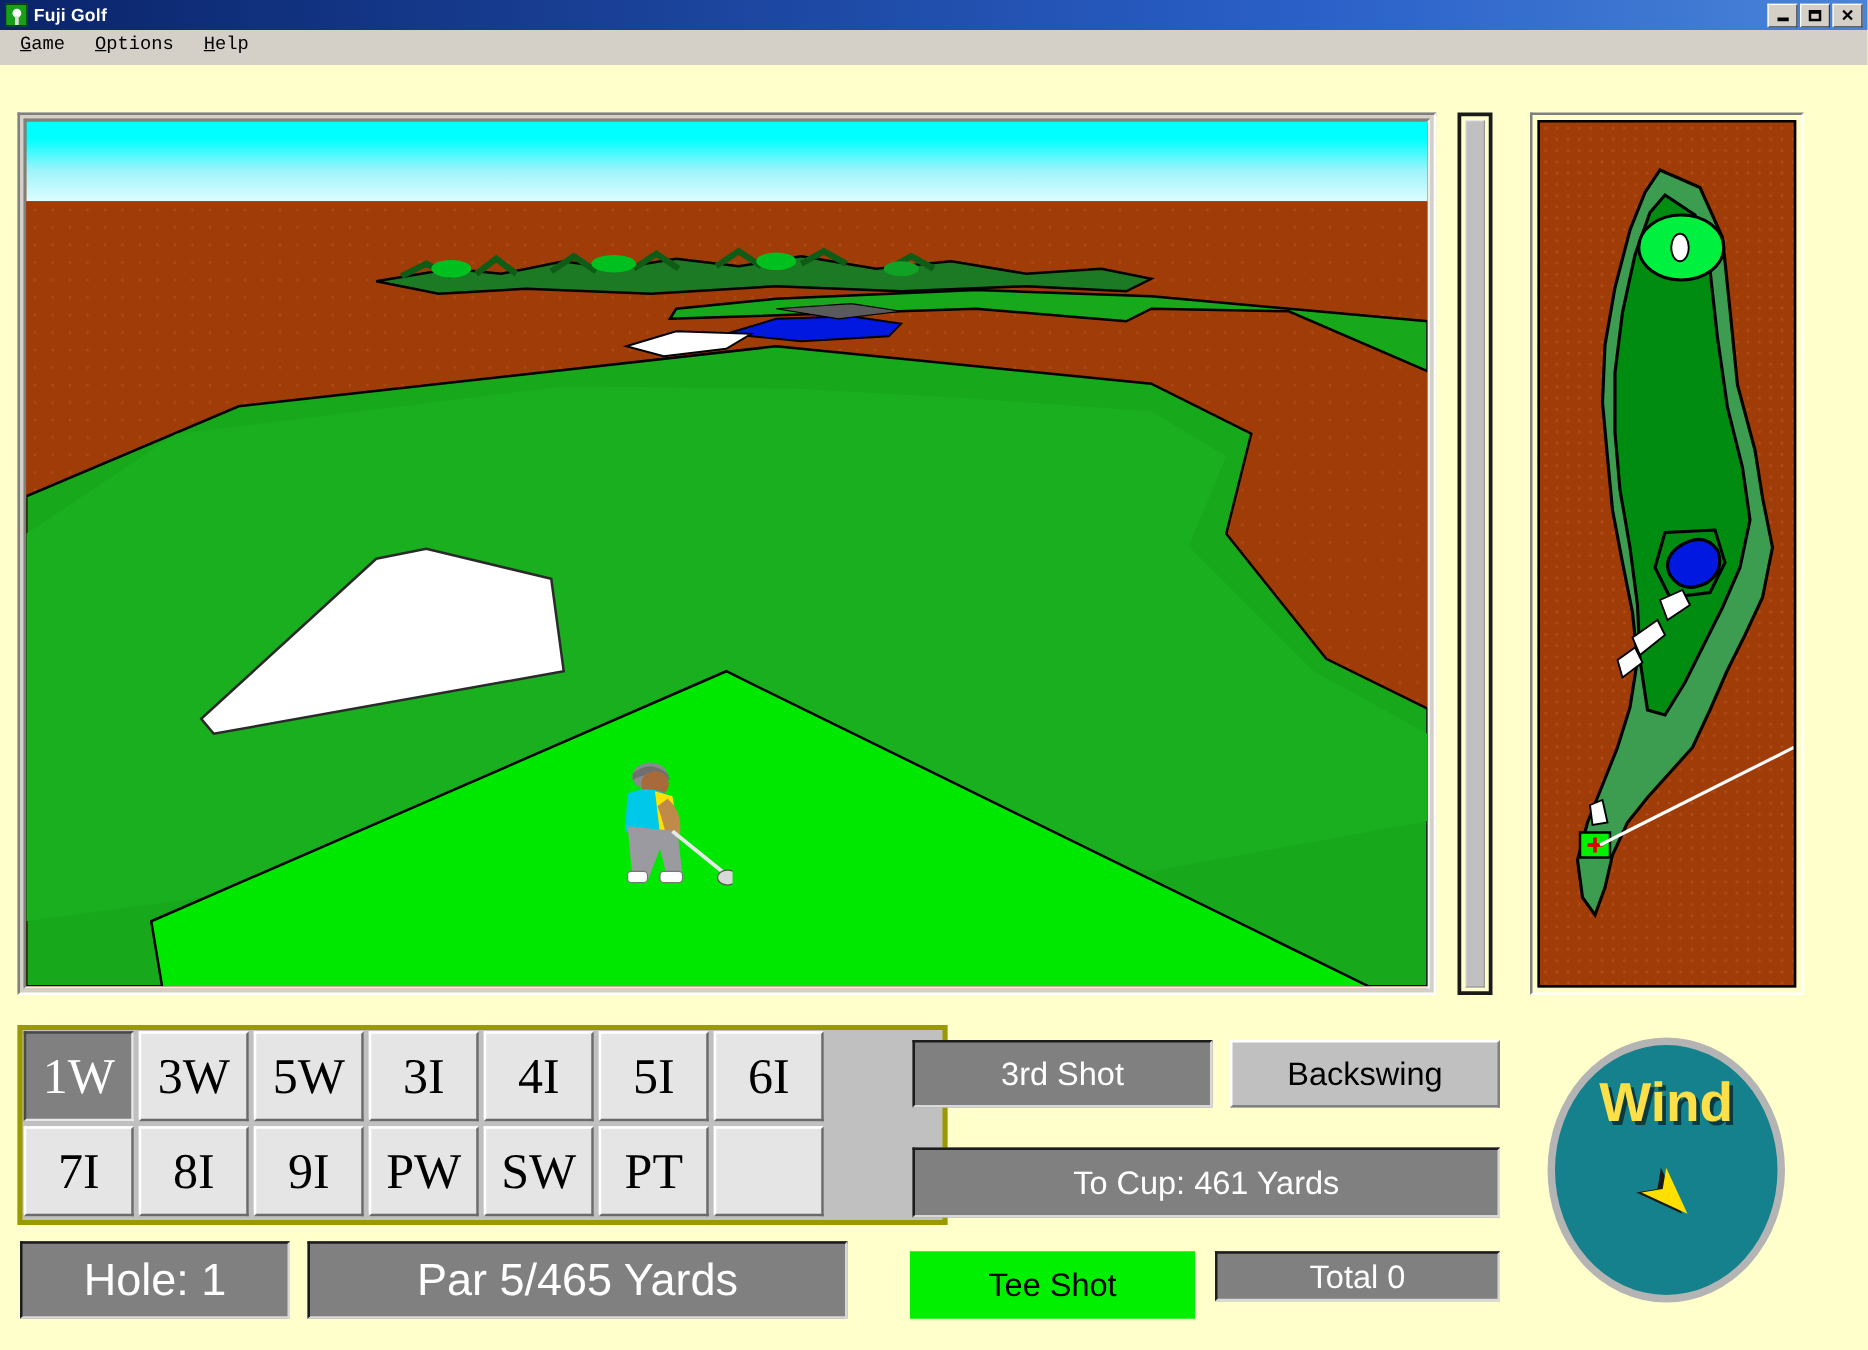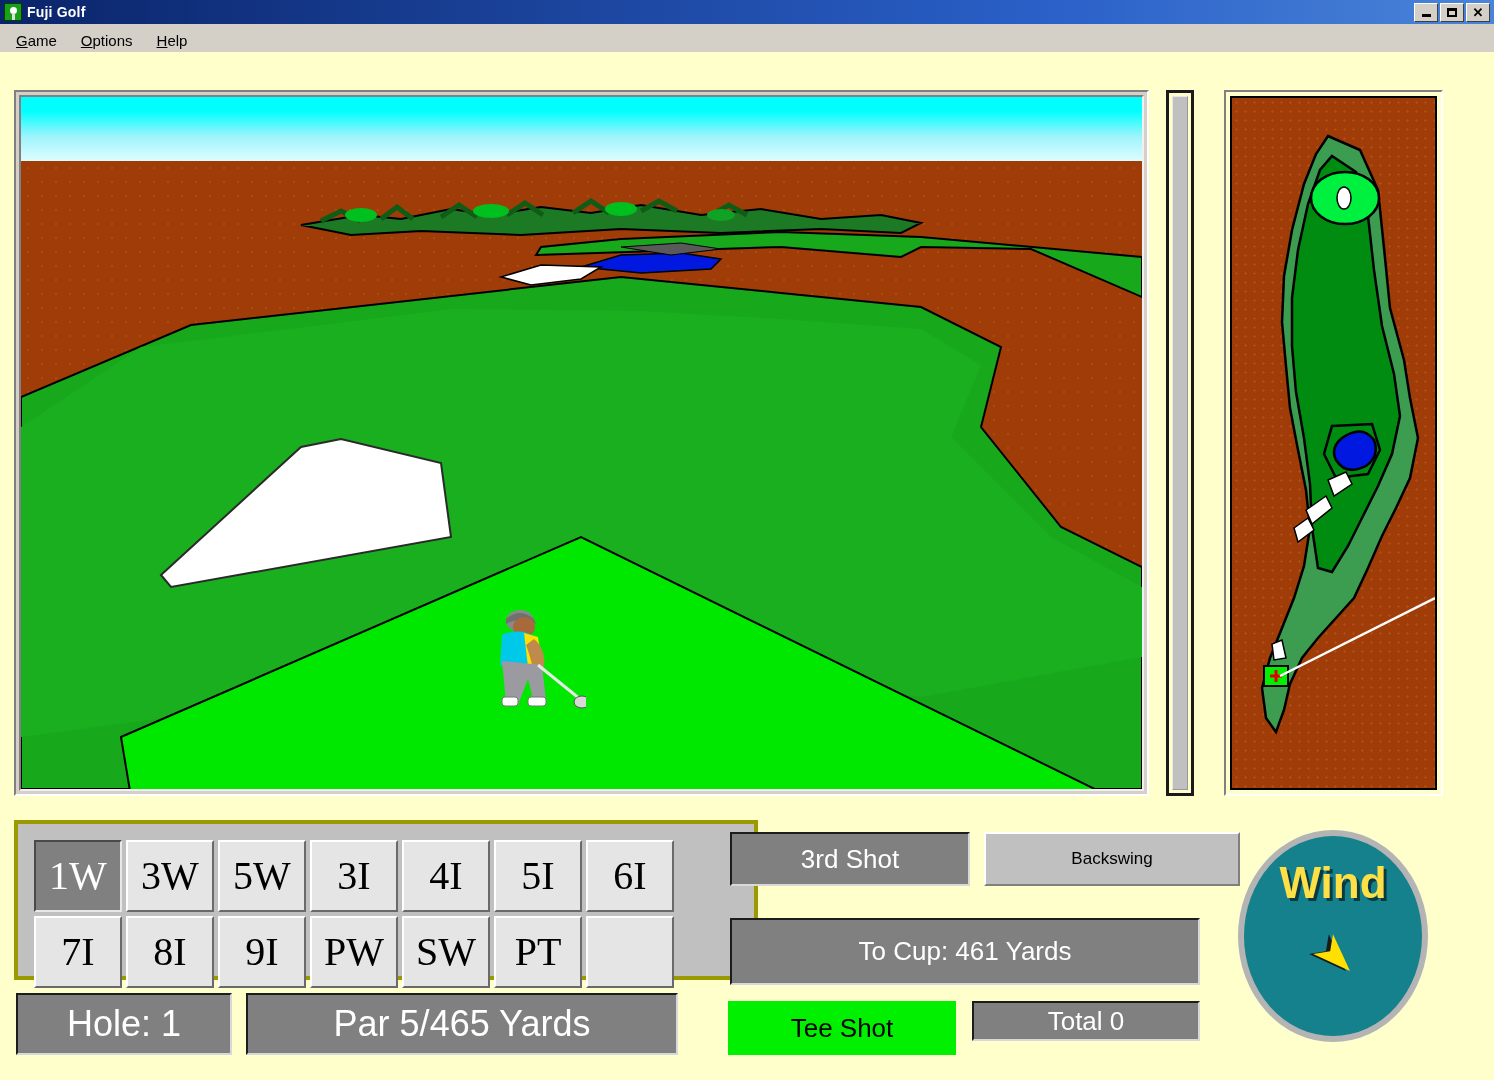--- a/index.html
+++ b/index.html
@@ -40,21 +40,21 @@
   }
   .win-btn i { font-style: normal; font-weight: bold; font-size: 13px; }
   .wb-min i { display:block; width: 9px; height: 3px; background: #000; margin-top: 7px; }
   .wb-max i {
     display:block; width: 10px; height: 9px; border: 2px solid #000; border-top-width: 3px;
   }
 
   
   .menubar {
     position: absolute; left: 0; top: 24px; width: 1494px; height: 28px;
-    background: #d4d0c8; display: flex; align-items: flex-end; padding-left: 6px;
+    background: #d4d0c8; display: flex; align-items: flex-start; padding-left: 6px; font-family: Liberation Mono, monospace;
   }
   .menu-item {
     font-size: 15px; color: #000; padding: 3px 14px 3px 10px;
   }
   .menu-item u { text-decoration: underline; }
 
   
   .workspace {
     position: absolute; left: 0; top: 52px; width: 1494px; height: 1028px;
     background: #ffffcc;
@@ -106,21 +106,21 @@
     background-color: #a03c08;
     background-image: radial-gradient(circle, rgba(190,90,40,.5) 1px, transparent 1.4px);
     background-size: 9px 9px;
     border: 2px solid #000;
   }
 
   
   .clubs-panel {
     position: absolute; left: 14px; top: 768px;
     width: 744px; height: 160px;
-    background: #c0c0c0; border: 4px solid #9a9a00; padding: 16px;
+    background: #c0c0c0; border: 4px solid #9a9a00; padding: 1px;
   }
   .clubs-row { display: flex; gap: 4px; height: 72px; margin-bottom: 4px; }
   .club-btn {
     width: 88px; height: 72px;
     background: #e5e5e5;
     border: 2px solid; border-color: #ffffff #6a6a6a #6a6a6a #ffffff;
     display: flex; align-items: center; justify-content: center;
     font-size: 40px; color: #000; font-family: "Liberation Serif", serif;
     line-height: 1;
   }
@@ -143,27 +143,27 @@
   }
   .plate-par {
     position: absolute; left: 246px; top: 941px; width: 432px; height: 62px;
     font-size: 36px;
   }
   .plate-shot {
     position: absolute; left: 730px; top: 780px; width: 240px; height: 54px;
     font-size: 26px;
   }
   .btn-backswing {
-    position: absolute; left: 984px; top: 780px; width: 256px; height: 54px;
-    background: #c0c0c0; color: #000; font-size: 17px;
+    position: absolute; left: 984px; top: 780px; width: 216px; height: 54px;
+    background: #c0c0c0; color: #000; font-size: 26px;
     border: 2px solid; border-color: #ffffff #808080 #808080 #ffffff;
     display: flex; align-items: center; justify-content: center;
   }
   .plate-tocup {
-    position: absolute; left: 730px; top: 866px; width: 470px; height: 67px;
+    position: absolute; left: 730px; top: 866px; width: 470px; height: 56px;
     font-size: 26px;
   }
   .plate-teeshot {
     position: absolute; left: 728px; top: 949px; width: 228px; height: 54px;
     background: #00f000; color: #000; border: none; font-size: 26px;
     display: flex; align-items: center; justify-content: center;
   }
   .plate-total {
     position: absolute; left: 972px; top: 949px; width: 228px; height: 40px;
     font-size: 26px;

